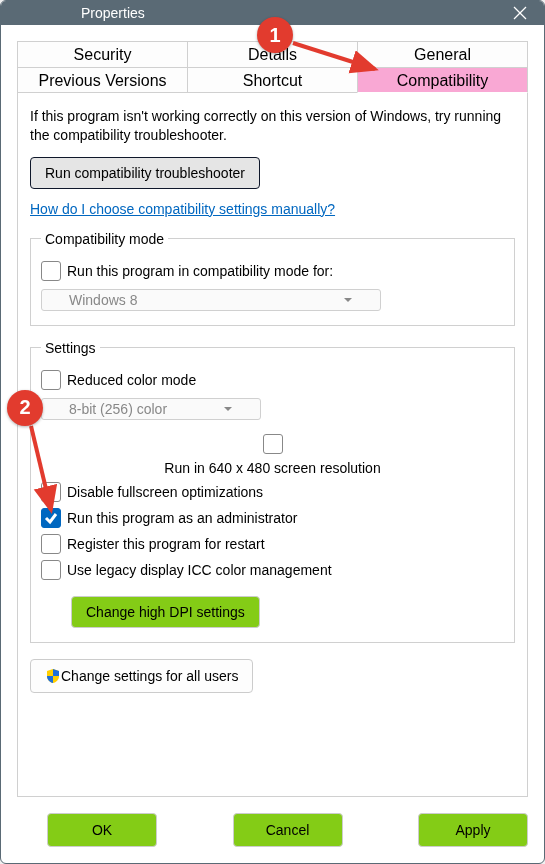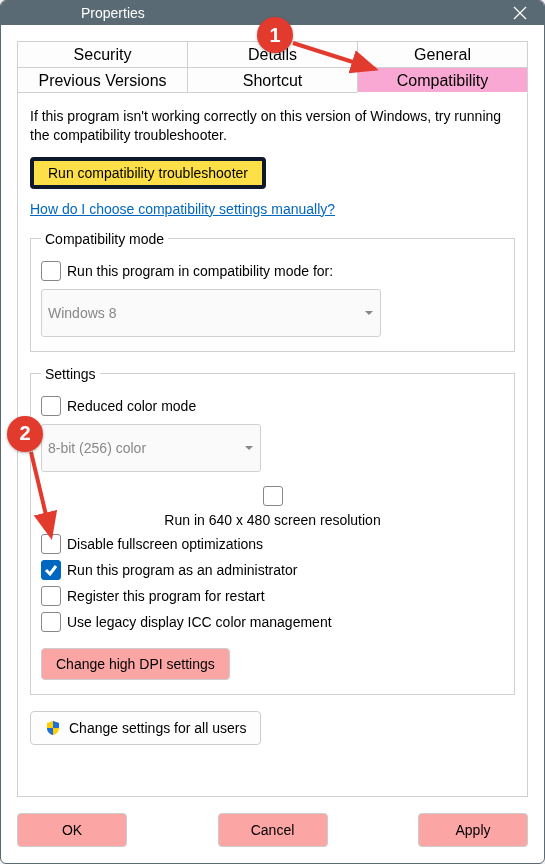--- a/index.html
+++ b/index.html
@@ -84,32 +84,33 @@
     position: relative;
   }
   .intro {
     font-size: 14px;
     line-height: 1.35;
     margin-bottom: 12px;
   }
   .btn {
     height: 32px;
     padding: 0 14px;
-    border: 4px solid #0f172a;
-    background: #fde047;
+    border: 1px solid #0f172a;
+    background: #e5e5e5;
     border-radius: 4px;
     font-size: 14px;
     cursor: pointer;
     display: inline-flex;
     align-items: center;
     justify-content: center;
   }
   .btn-plain {
     border: 1px solid #ccc;
-    background: #fca5a5;
+    background: #84cc16;
+    margin-left: 30px;
   }
   .help-link {
     color: #0067c0;
     text-decoration: underline;
     font-size: 14px;
     margin-top: 12px;
     display: inline-block;
     cursor: pointer;
   }
   fieldset {
@@ -145,42 +146,42 @@
   }
   .chk.checked svg {
     width: 14px;
     height: 14px;
     stroke: #fff;
     stroke-width: 3;
     fill: none;
   }
   .select {
     width: 340px;
-    height: 48px;
+    height: 22px;
     border: 1px solid #d0d0d0;
     border-radius: 3px;
     background: #fafafa;
     color: #888;
-    padding: 0 6px;
+    padding: 0 27px;
     display: flex;
     align-items: center;
     justify-content: space-between;
     margin-top: 8px;
     cursor: default;
   }
   .select.small { width: 220px; }
   .select svg { width: 10px; height: 10px; fill: #888; }
   .dpi-btn {
     margin-top: 10px;
   }
   .all-users {
     margin: 16px 0 0 0;
     display: inline-flex;
     align-items: center;
-    gap: 8px;
+    gap: 0;
     height: 34px;
     padding: 0 14px;
     border: 1px solid #ccc;
     border-radius: 4px;
     background: #fdfdfd;
     cursor: pointer;
   }
   .shield {
     width: 16px;
     height: 16px;

